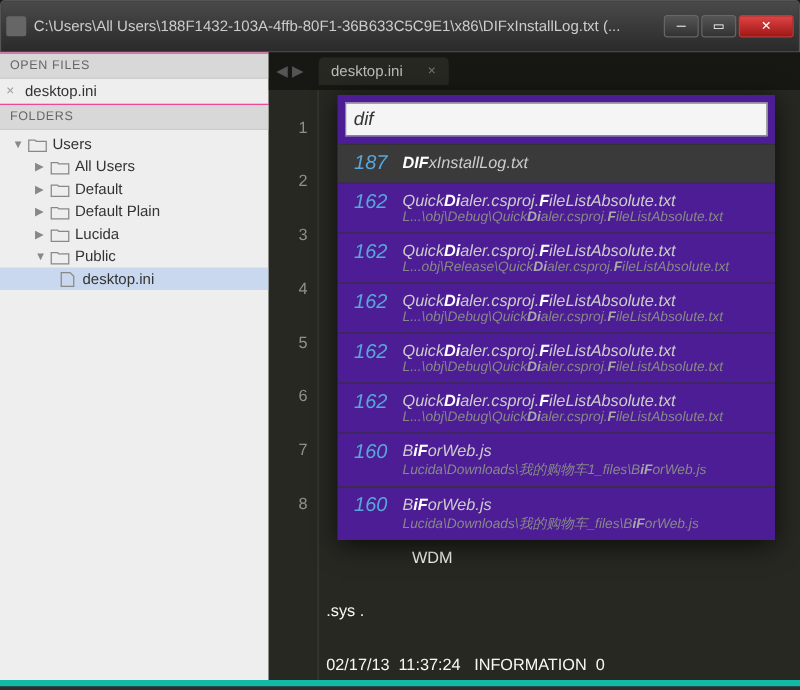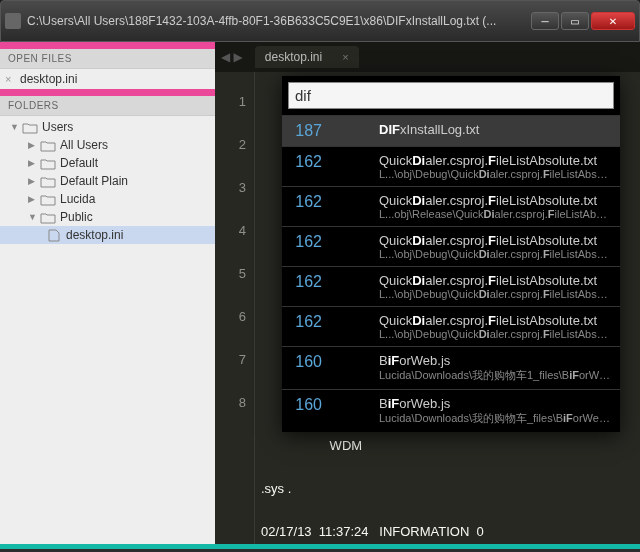--- a/index.html
+++ b/index.html
@@ -8,47 +8,47 @@
 .titlebar { height: 42px; background: linear-gradient(#4a4a4a,#2a2a2a); display: flex; align-items: center; padding: 14px 4px; border: 1px solid #555; border-radius: 4px 4px 0 0; }
 .titlebar .icon { width: 16px; height: 16px; background: #666; margin-right: 6px; border-radius: 2px; }
 .titlebar .title { flex: 1; color: #ccc; font-size: 12px; white-space: nowrap; overflow: hidden; text-overflow: ellipsis; }
 .winbtns { display: flex; gap: 2px; }
 .winbtn { width: 28px; height: 18px; border-radius: 3px; display: flex; align-items: center; justify-content: center; font-size: 10px; color: #fff; cursor: pointer; }
 .winbtn.min,.winbtn.max { background: linear-gradient(#555,#333); border: 1px solid #666; }
 .winbtn.close { background: linear-gradient(#e04343,#a01818); border: 1px solid #c33; width: 44px; }
 
 .main { display: flex; height: 502px; }
 .sidebar { width: 215px; background: #eeeeee; display: flex; flex-direction: column; }
-.sh { background: #d8d8d8; color: #666; font-size: 10px; padding: 4px 8px; letter-spacing: 0.5px; border-top: 7px solid #ec4899; border-bottom: 1px solid #ccc; }
+.sh { background: #d8d8d8; color: #666; font-size: 10px; padding: 4px 8px; letter-spacing: 0.5px; border-top: 1px solid #ec4899; border-bottom: 1px solid #ccc; }
 .open-file { padding: 3px 8px 3px 20px; font-size: 12px; color: #333; position: relative; cursor: pointer; }
 .open-file .x { position: absolute; left: 5px; top: 4px; color: #999; font-size: 11px; }
 .tree { padding: 2px 0; flex: 1; overflow: auto; }
 .tree-row { display: flex; align-items: center; padding: 2px 4px; font-size: 12px; color: #333; cursor: pointer; }
 .tree-row.sel { background: #c9d8ee; }
 .ind1 { padding-left: 10px; } .ind2 { padding-left: 28px; } .ind3 { padding-left: 46px; }
 .arrow { width: 10px; color: #888; font-size: 9px; margin-right: 2px; }
 .folder-ic,.file-ic { width: 16px; height: 13px; margin-right: 4px; }
 .folder-ic svg,.file-ic svg { width: 100%; height: 100%; }
 
 .editor { flex: 1; background: #272822; display: flex; flex-direction: column; position: relative; }
 .tabbar { height: 30px; background: #171814; display: flex; align-items: center; padding-left: 6px; }
 .navarrows { color: #555; font-size: 12px; margin-right: 12px; }
 .tab { background: #272822; color: #bbb; font-size: 12px; padding: 4px 10px; border-radius: 4px 4px 0 0; display: flex; align-items: center; gap: 20px; cursor: pointer; }
 .tab .tx { color: #777; font-size: 11px; }
 .code { flex: 1; display: flex; font-family: Consolas, monospace; font-size: 13px; overflow: hidden; }
 .gutter { width: 40px; background: #272822; color: #90908a; text-align: right; padding: 8px 8px 0 0; line-height: 43px; border-right: 1px solid #3b3a32; }
 .content { flex: 1; padding: 8px 6px; color: #f8f8f2; line-height: 43px; white-space: pre; overflow: hidden; }
 
-.overlay { position: absolute; left: 67px; top: 34px; right: 20px; background: #000000; box-shadow: 0 4px 20px rgba(0,0,0,.7); z-index: 10; }
+.overlay { position: absolute; left: 55px; top: 34px; right: 20px; background: #4c1d95; box-shadow: 0 4px 20px rgba(0,0,0,.7); z-index: 10; font-style: italic; }
 .searchbox { background: #f5f5f5; margin: 6px; padding: 4px 6px; font-size: 15px; color: #333; border: 1px solid #888; }
 .results { max-height: 380px; overflow-y: auto; }
 .result { padding: 6px 10px; display: flex; gap: 12px; border-top: 1px solid #333; cursor: pointer; }
 .result:first-child { background: #3a3a3a; }
 .result .score { color: #5aa6d8; font-size: 16px; width: 30px; text-align: right; flex-shrink: 0; }
-.result .rt { flex: 1; overflow: hidden; margin-left: 45px; }
+.result .rt { flex: 1; overflow: hidden; }
 .result .fn { color: #ccc; font-size: 13px; white-space: nowrap; overflow: hidden; text-overflow: ellipsis; }
 .result .fn b { color: #fff; font-weight: 600; }
 .result .fp { color: #888; font-size: 11px; white-space: nowrap; overflow: hidden; text-overflow: ellipsis; }
 .result .fp b { color: #aaa; }
 
 .status { height: 20px; background: #2d2d2d; color: #aaa; font-size: 11px; display: flex; align-items: center; padding: 0 27px; border-top: 5px solid #14b8a6; }
 .status .sp { flex: 1; }
 .status > span { padding: 0 12px; }
 </style>
 </head>

